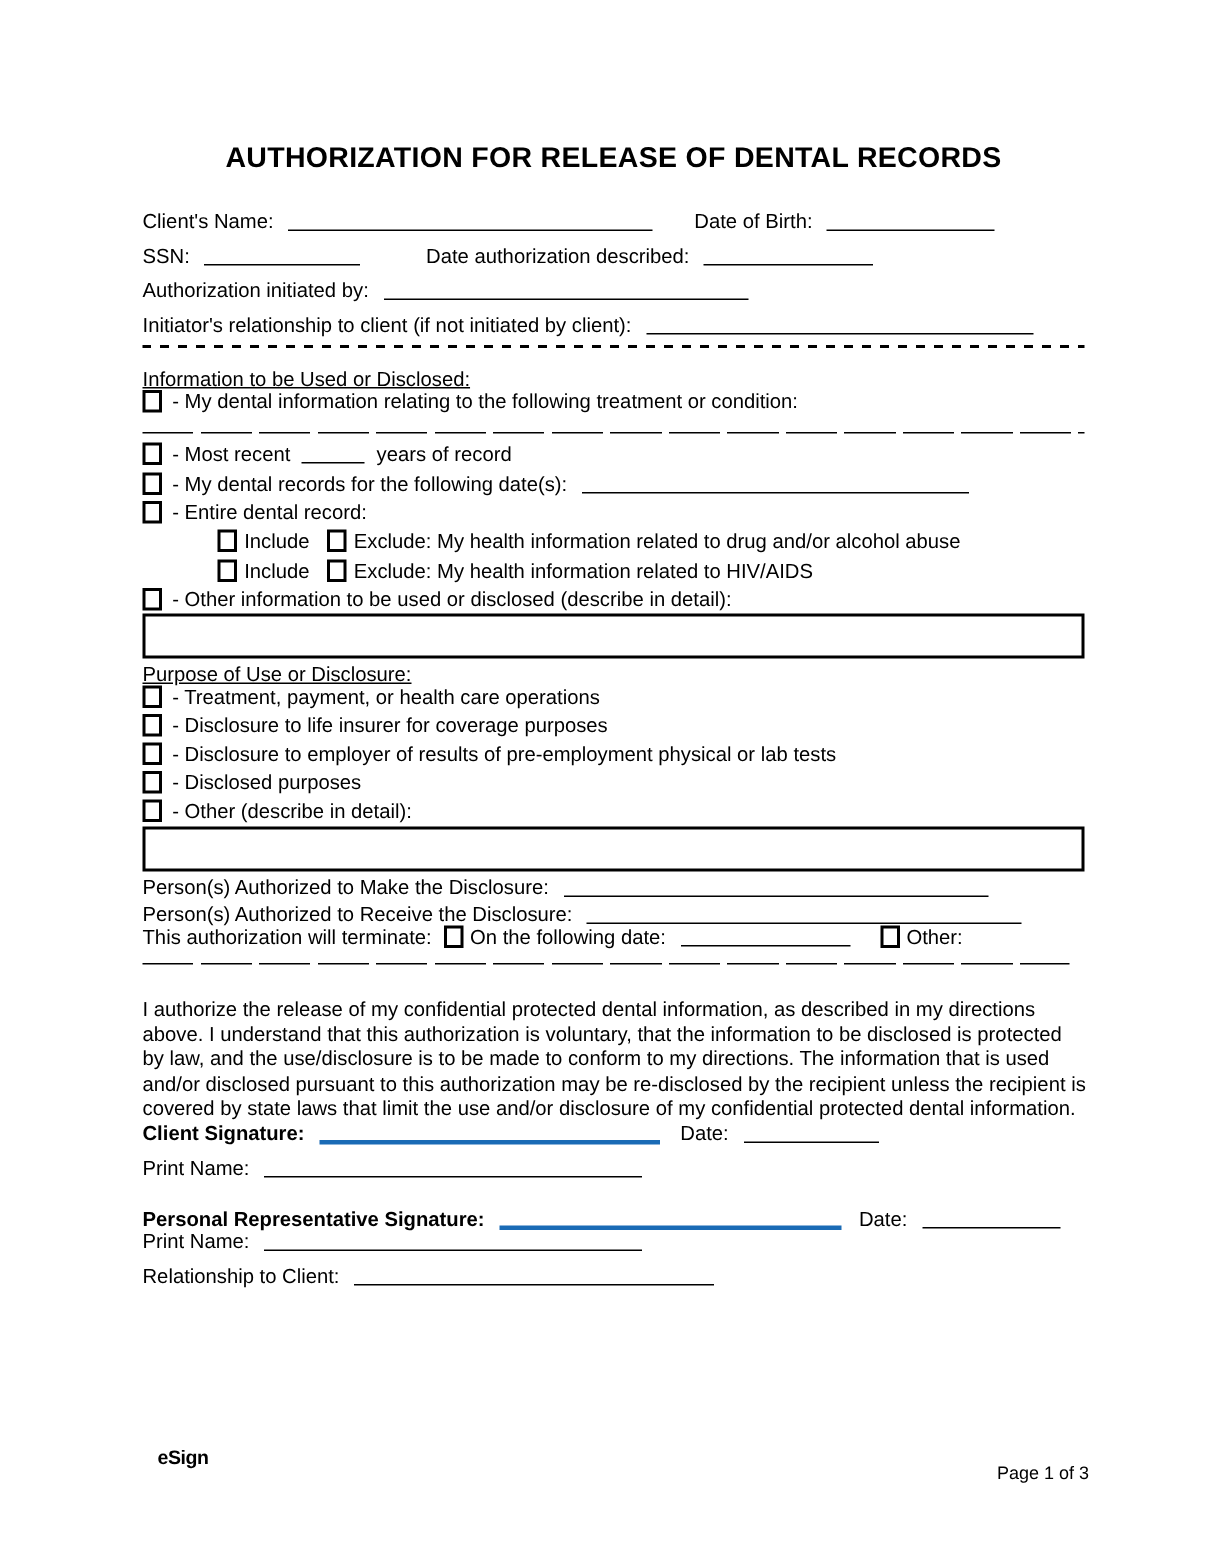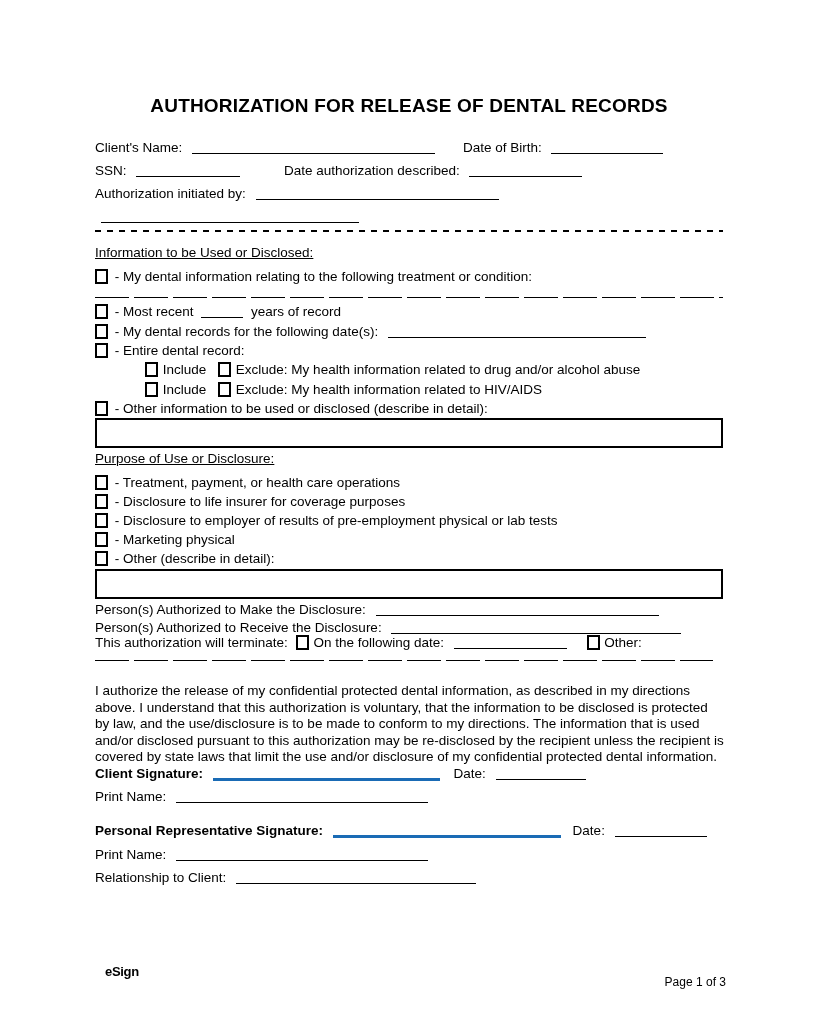--- a/index.html
+++ b/index.html
@@ -54,21 +54,21 @@
   .bigbox { width:628px; height:30px; border:2px solid #000; margin-top:2px; }
 
   .para { margin-top:22px; line-height:16.5px; width:630px; white-space:normal; }
 
   .bold { font-weight:bold; }
 
   .footer-logo { position:absolute; left:105px; top:964px; font-weight:bold; font-size:13px; letter-spacing:-0.3px; }
   .footer-page { position:absolute; right:90px; top:975px; font-size:12px; }
 
   
-  .mt9  { margin-top:9px; }
+  .mt9  { }
   .mt6  { margin-top:6px; }
   .mt5  { margin-top:5px; }
   .mt4  { margin-top:4px; }
   .mt3  { margin-top:3px; }
   .mt21 { }
   .mt20 { }
   .mt19 { margin-top:19px; }
   .mt8  { margin-top:8px; }
 
   .ml6  { margin-left:6px; }
@@ -104,20 +104,21 @@
       <span>SSN:</span>
       <span class="blank w104 ml6"></span>
       <span class="ml40">Date authorization described:</span>
       <span class="blank w113 ml6"></span>
     </div>
     <div class="row hdr-row">
       <span>Authorization initiated by:</span>
       <span class="blank w243 ml6"></span>
     </div>
     <div class="row">
+      <span>Initiator's relationship to client (if not initiated by client):</span>
       <span class="blank w258 ml6"></span>
     </div>
   </div>
 
   <div class="sep"></div>
 
   <div class="section-heading">Information to be Used or Disclosed:</div>
 
   <div class="row mt9">
     <span class="cb"></span>
@@ -171,21 +172,21 @@
   <div class="row mt4">
     <span class="cb"></span>
     <span>- Disclosure to life insurer for coverage purposes</span>
   </div>
   <div class="row mt4">
     <span class="cb"></span>
     <span>- Disclosure to employer of results of pre-employment physical or lab tests</span>
   </div>
   <div class="row mt4">
     <span class="cb"></span>
-    <span>- Marketing physical</span>
+    <span>- Disclosed purposes</span>
   </div>
   <div class="row mt4">
     <span class="cb"></span>
     <span>- Other (describe in detail):</span>
   </div>
   <div class="bigbox mt3" style="margin-top:3px;"></div>
 
   <div class="row mt3">
     <span>Person(s) Authorized to Make the Disclosure:</span>
     <span class="blank w283 ml6"></span>

